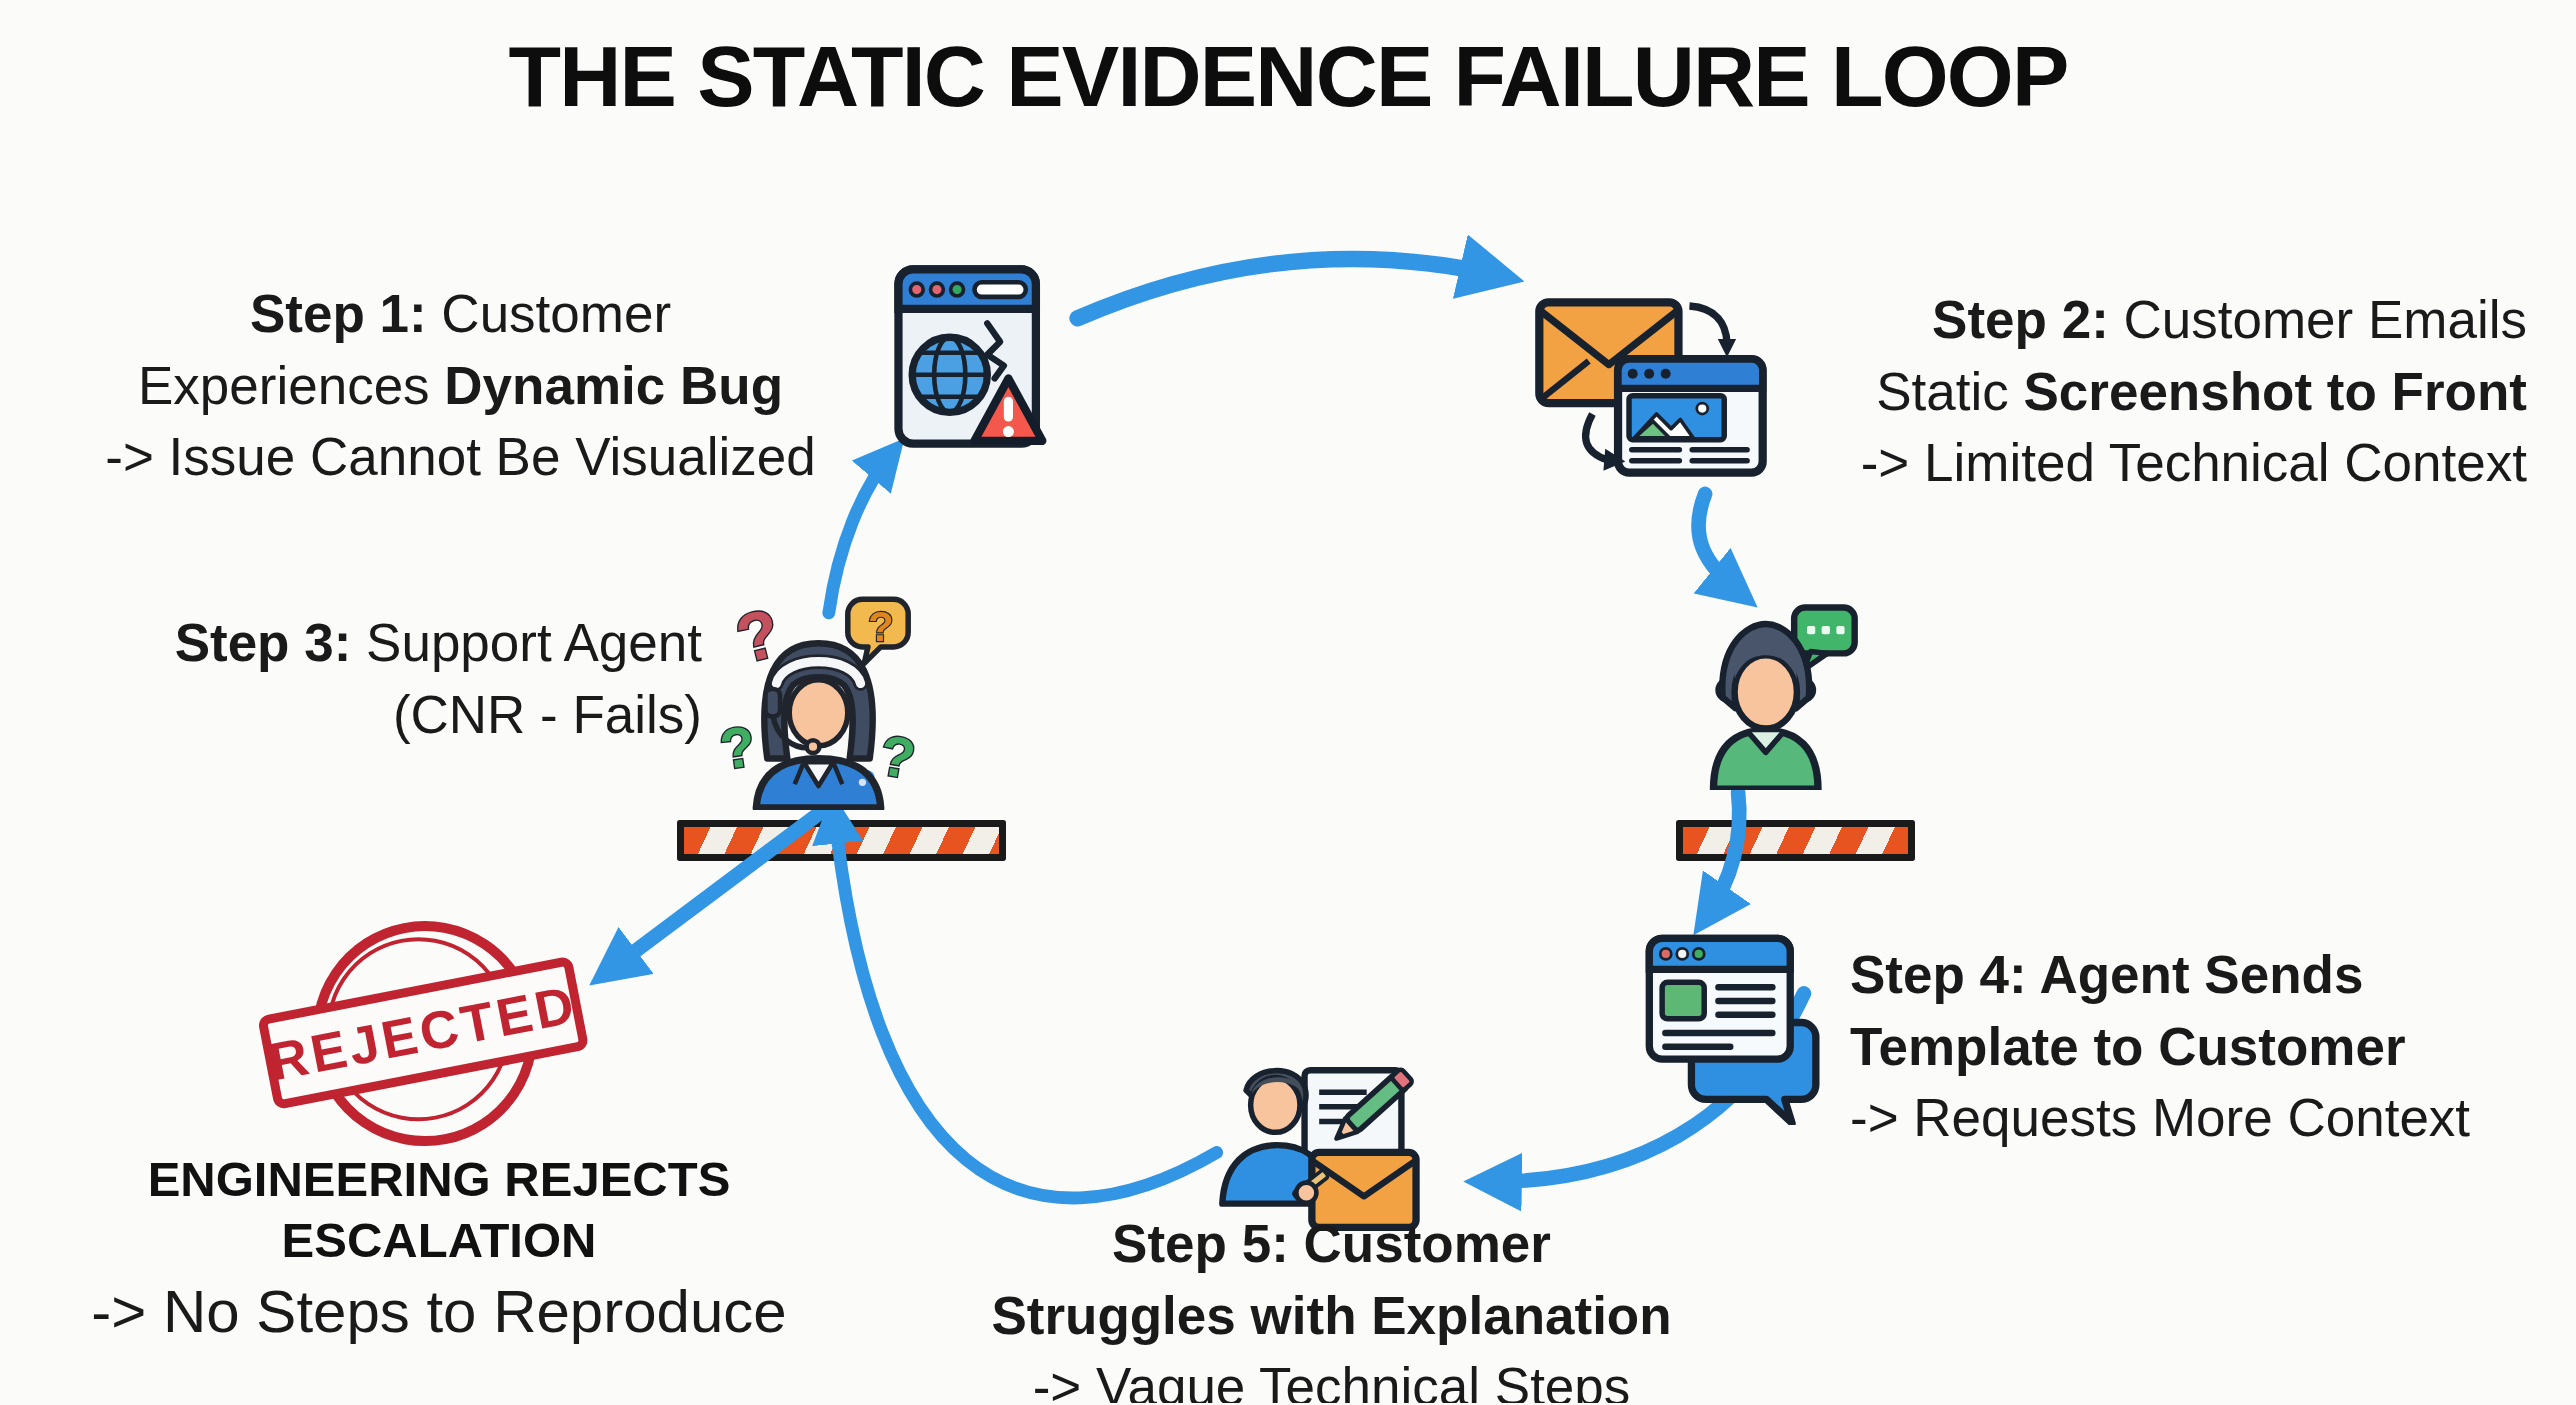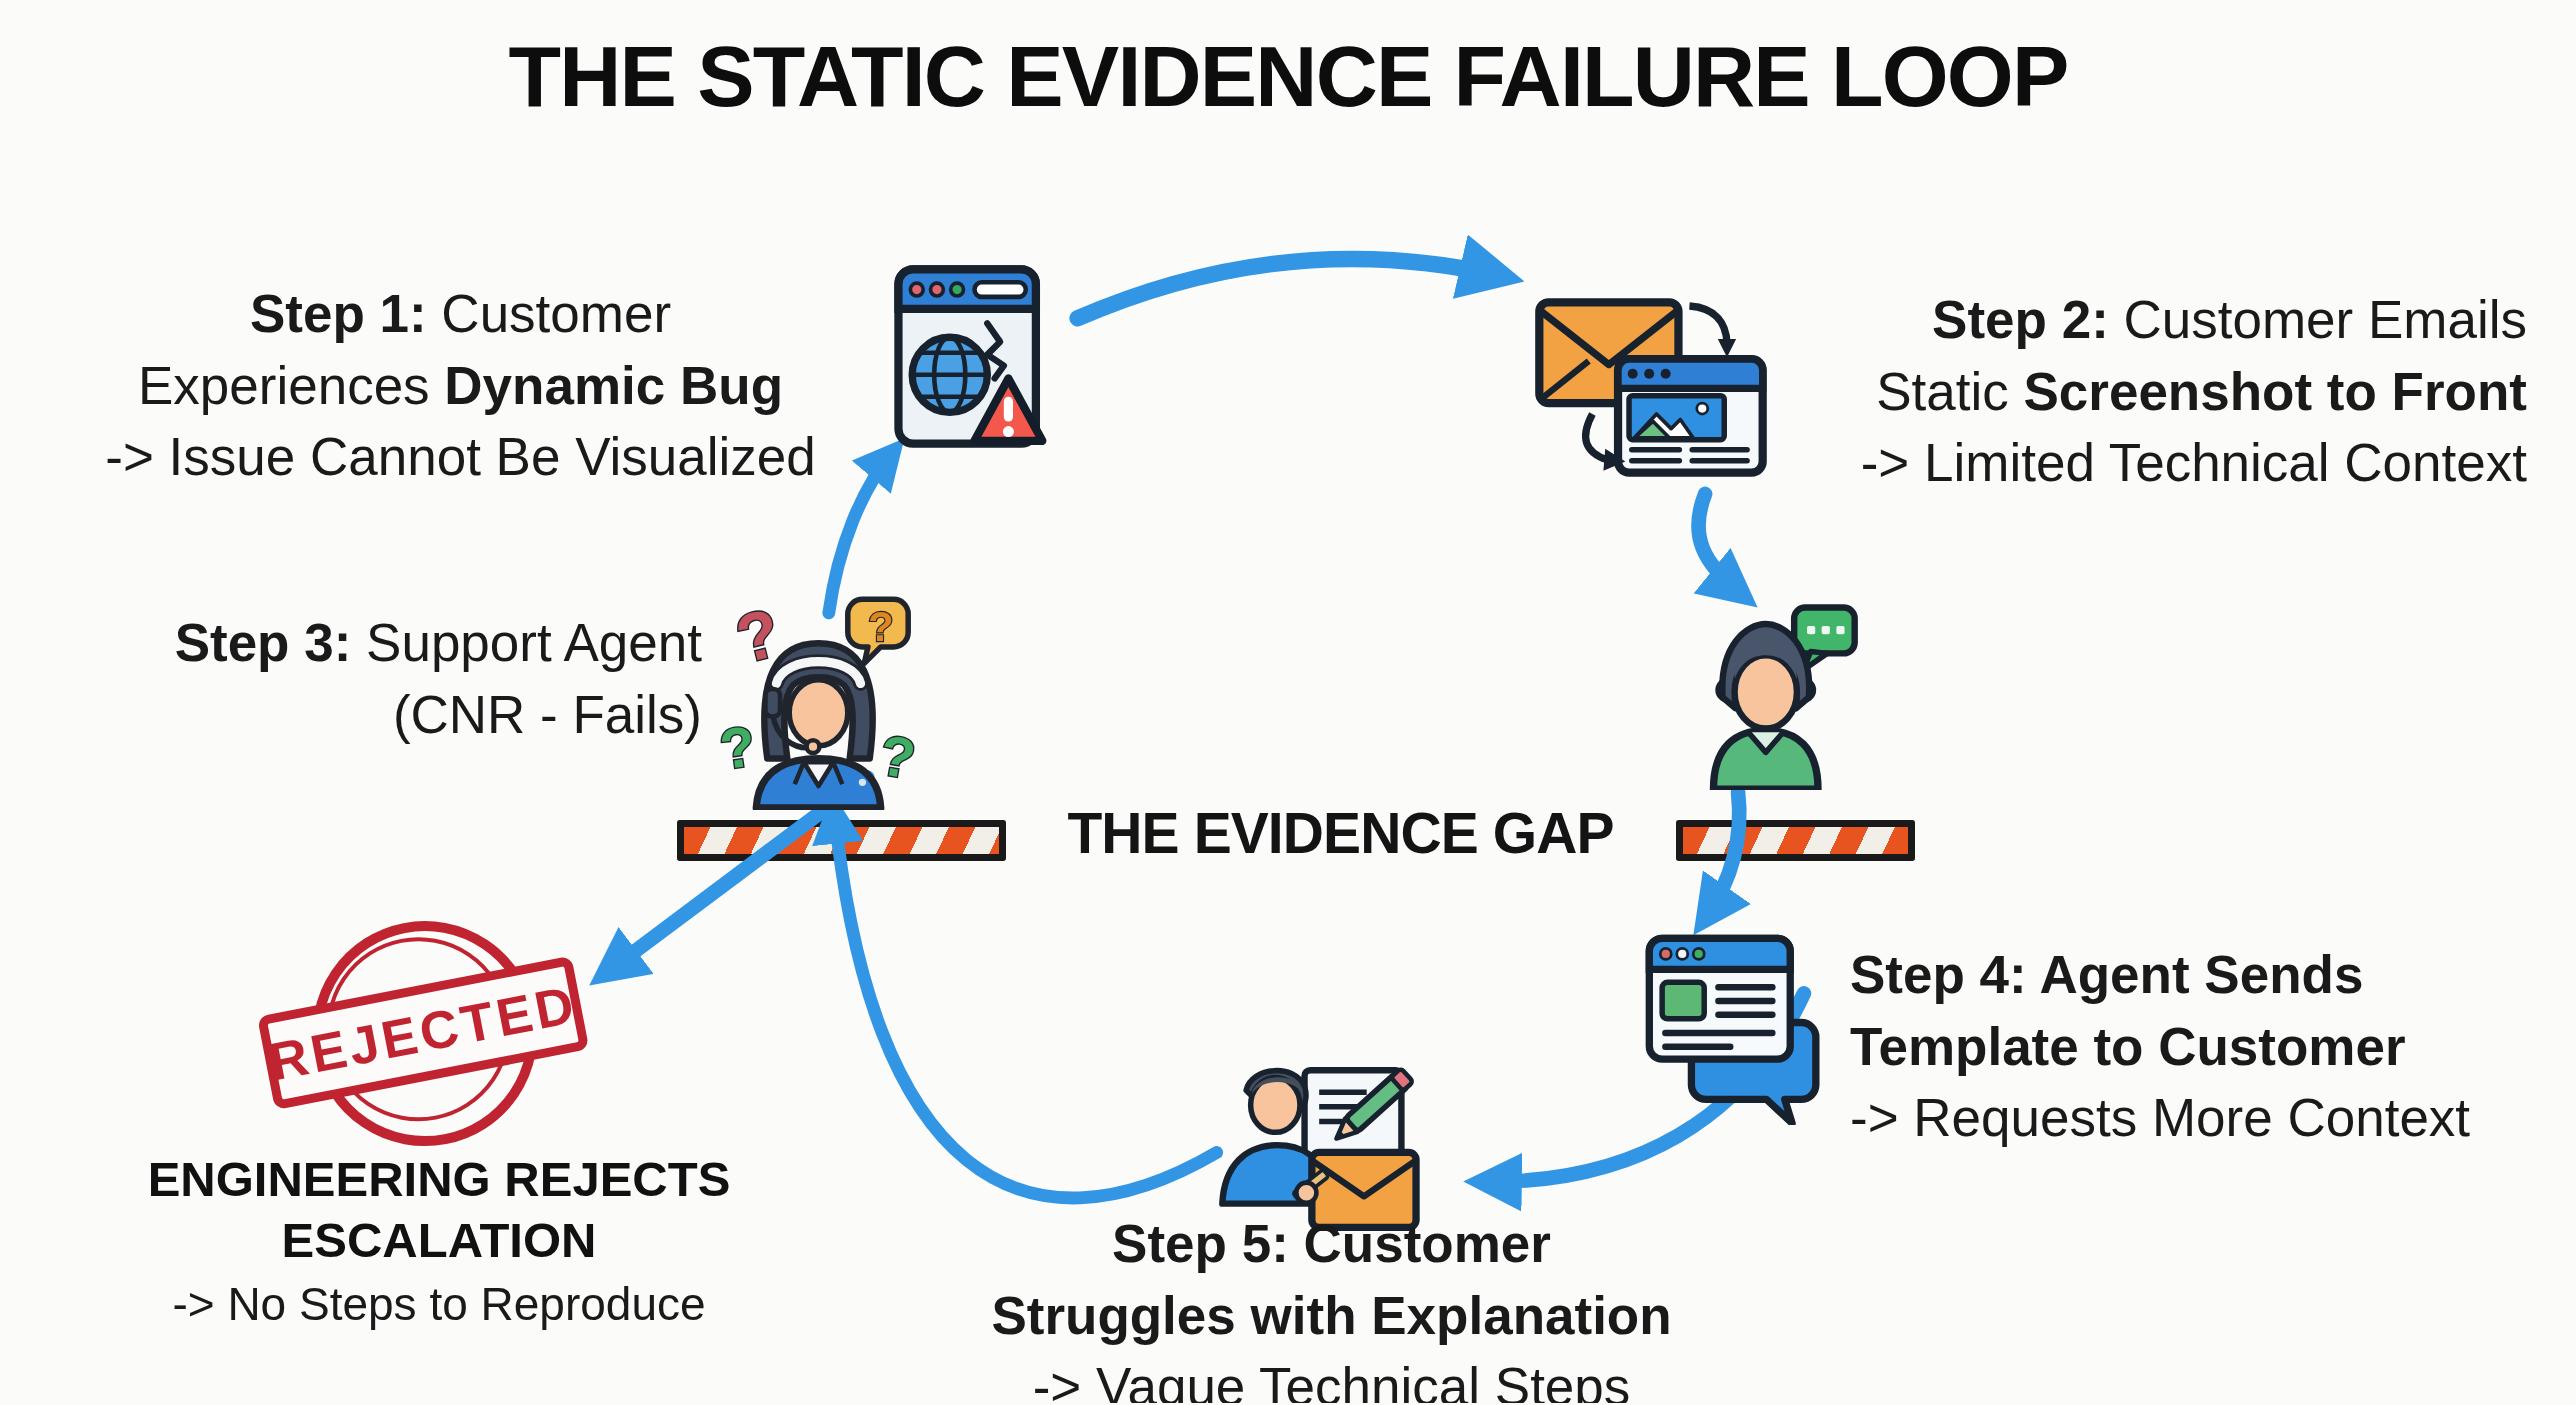--- a/index.html
+++ b/index.html
@@ -26,31 +26,30 @@
   .stamp{position:absolute;left:273px;top:922px;width:293px;height:210px;transform:rotate(-11deg);}
   .ring-outer{position:absolute;left:38px;top:0;width:205px;height:205px;
               border:10px solid #bf2430;border-radius:50%;}
   .ring-inner{position:absolute;left:53px;top:14.6px;width:176px;height:176px;
               border:4.6px solid #bf2430;border-radius:50%;}
   .plate{position:absolute;left:-11px;top:64px;width:302px;height:77px;background:#fcfbfa;
          border:9.1px solid #bf2430;border-radius:11px;display:flex;align-items:center;justify-content:center;}
   .plate span{font-size:53px;font-weight:800;color:#bf2430;letter-spacing:3.7px;}
   .rejection{position:absolute;left:87px;top:1149px;width:704px;text-align:center;}
   .rejection .rl{font-size:49px;font-weight:800;line-height:1.25;color:#111;}
-  .rejection .rl3{font-size:46px;font-weight:400;margin-top:5.5px;color:#1a1a1a;}
+  .rejection .rl3{font-size:60px;font-weight:400;margin-top:5.5px;color:#1a1a1a;}
 </style>
 </head>
 <body>
 
 <div class="canvas">
 
   <div class="title">THE STATIC EVIDENCE FAILURE LOOP</div>
 
   <div class="bar bar-left"></div>
-  <div class="gap-label">THE EVIDENCE GAP</div>
   <div class="bar bar-right"></div>
 
   <svg class="arrows" viewBox="0 0 2816 1536">
     <defs>
       <marker id="ah" viewBox="0 0 10 10" refX="6.5" refY="5" markerWidth="4" markerHeight="4" orient="auto-start-reverse" markerUnits="strokeWidth">
         <path d="M0,0 L10,5 L0,10 z" fill="#3296e4"></path>
       </marker>
     </defs>
     <g fill="none" stroke="#3296e4" stroke-linecap="round">
       <path d="M 1178 348 Q 1408 248 1642 302" stroke-width="18" marker-end="url(#ah)"></path>

